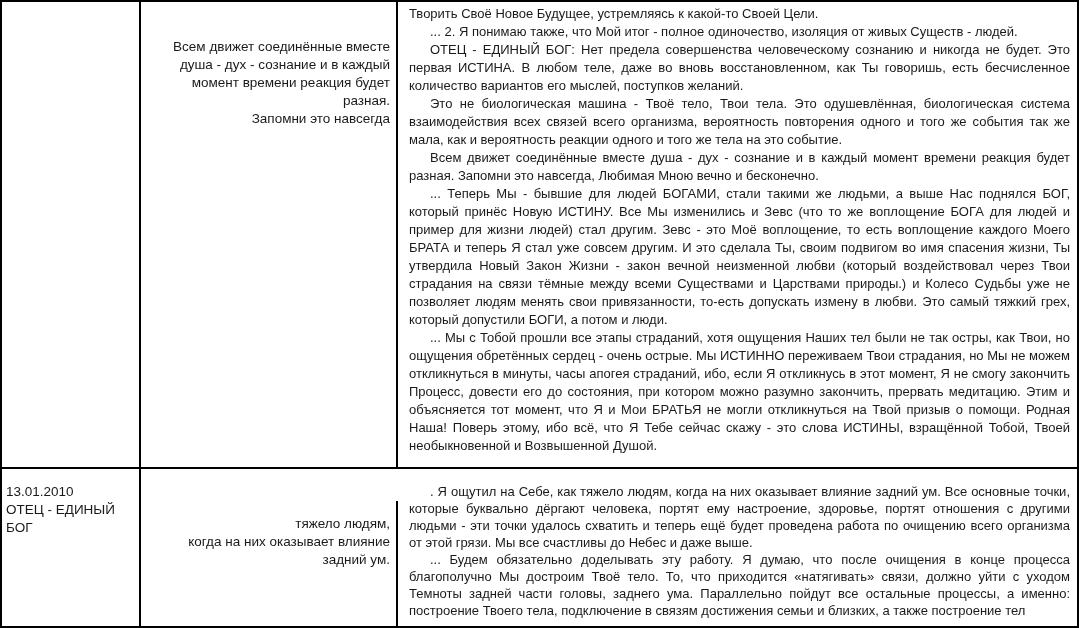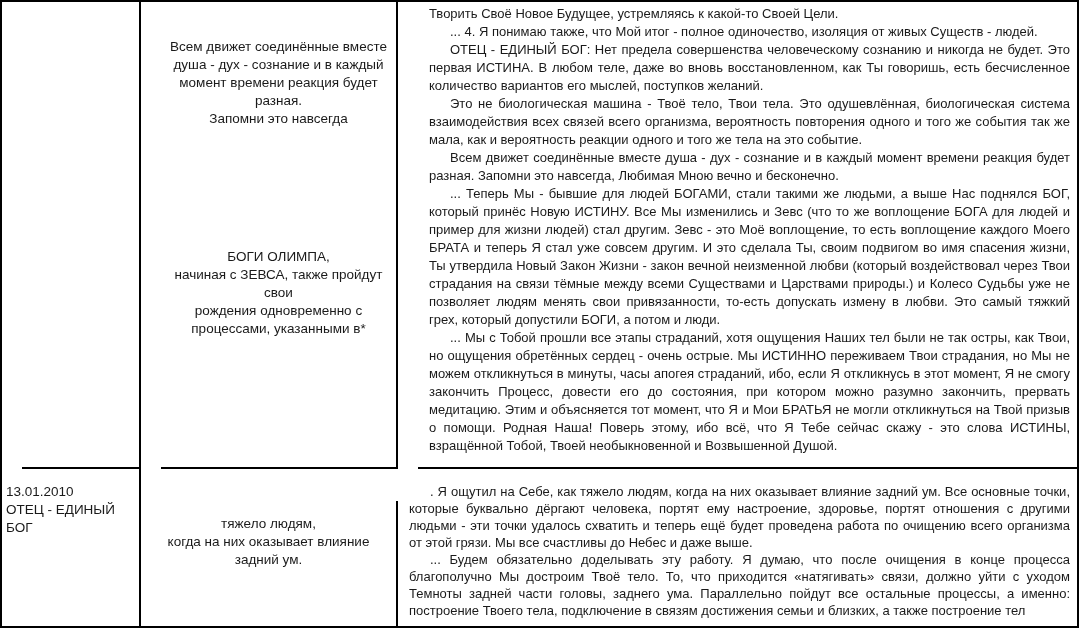--- a/index.html
+++ b/index.html
@@ -23,40 +23,41 @@
     display: grid;
     grid-template-columns: 139px 257px 1fr;
     grid-template-rows: 467px 1fr;
     background: #ffffff;
   }
   .cell {
     box-sizing: border-box;
     overflow: hidden;
   }
   .v-border { border-right: 2px solid #000000; }
-  .h-border { border-bottom: 2px solid #000000; margin-left: 20px; }
+  .h-border { border-bottom: 2px solid #000000; }
 
   
   .date-cell {
     font-size: 13.5px;
     line-height: 18px;
     text-align: left;
     white-space: pre-line;
     padding: 14px 4px 0 4px;
   }
 
   
   .summary-cell {
     font-size: 13.5px;
     line-height: 18px;
     text-align: center;
     padding: 0 6px;
   }
   .summary-block {
     white-space: pre-line;
+    text-align: right;
   }
   .summary-block.pos-a { margin-top: 36px; }
   .summary-block.pos-b { margin-top: 120px; }
   .summary-cell.row2 { padding-top: 14px; margin-top: 32px; }
 
   
   .body-cell {
     font-size: 13px;
     line-height: 18px;
     text-align: justify;
@@ -79,29 +80,25 @@
   <div class="doc-table">
 
     <div class="cell date-cell v-border h-border"></div>
 
     <div class="cell summary-cell v-border h-border">
       <div class="summary-block pos-a">Всем движет соединённые вместе
 душа - дух - сознание и в каждый
 момент времени реакция будет
 разная.
 Запомни это навсегда</div>
-      <div class="summary-block pos-b">БОГИ  ОЛИМПА,
-начиная с ЗЕВСА, также пройдут свои
-рождения одновременно с
-процессами, указанными в*</div>
     </div>
 
     <div class="cell body-cell h-border">
       <p class="no-indent">Творить Своё Новое Будущее, устремляясь к какой-то Своей Цели.</p>
-      <p>... 4. Я понимаю также, что Мой итог - полное одиночество, изоляция от живых Существ - людей.</p>
+      <p>... 2. Я понимаю также, что Мой итог - полное одиночество, изоляция от живых Существ - людей.</p>
       <p>ОТЕЦ - ЕДИНЫЙ БОГ: Нет предела совершенства человеческому сознанию и никогда не будет. Это первая ИСТИНА. В любом теле, даже во вновь восстановленном, как Ты говоришь, есть бесчисленное количество вариантов его мыслей, поступков желаний.</p>
       <p>Это не биологическая машина - Твоё тело, Твои тела. Это одушевлённая, биологическая система взаимодействия всех связей всего организма, вероятность повторения одного и того же события так же мала, как и вероятность реакции одного и того же тела на это событие.</p>
       <p>Всем движет соединённые вместе душа - дух - сознание и в каждый момент времени реакция будет разная. Запомни это навсегда, Любимая Мною вечно и бесконечно.</p>
       <p>... Теперь Мы - бывшие для людей БОГАМИ, стали такими же людьми, а выше Нас поднялся БОГ, который принёс Новую ИСТИНУ. Все Мы изменились и Зевс (что то же воплощение БОГА для людей и пример для жизни людей) стал другим. Зевс - это Моё воплощение, то есть воплощение каждого Моего БРАТА и теперь Я стал уже совсем другим. И это сделала Ты, своим подвигом во имя спасения жизни, Ты утвердила Новый Закон Жизни - закон вечной неизменной любви (который воздействовал через Твои страдания на связи тёмные между всеми Существами и Царствами природы.) и Колесо Судьбы уже не позволяет людям менять свои привязанности, то-есть допускать измену в любви. Это самый тяжкий грех, который допустили БОГИ, а потом и люди.</p>
       <p>... Мы с Тобой прошли все этапы страданий, хотя ощущения Наших тел были не так остры, как Твои, но ощущения обретённых сердец - очень острые. Мы ИСТИННО переживаем Твои страдания, но Мы не можем откликнуться в минуты, часы апогея страданий, ибо, если Я откликнусь в этот момент, Я не смогу закончить Процесс, довести его до состояния, при котором можно разумно закончить, прервать медитацию. Этим и объясняется тот момент, что Я и Мои БРАТЬЯ не могли откликнуться на Твой призыв о помощи. Родная Наша! Поверь этому, ибо всё, что Я Тебе сейчас скажу - это слова ИСТИНЫ, взращённой Тобой, Твоей необыкновенной и Возвышенной Душой.</p>
     </div>
 
     <div class="cell date-cell v-border">13.01.2010
 ОТЕЦ -  ЕДИНЫЙ
 БОГ</div>

